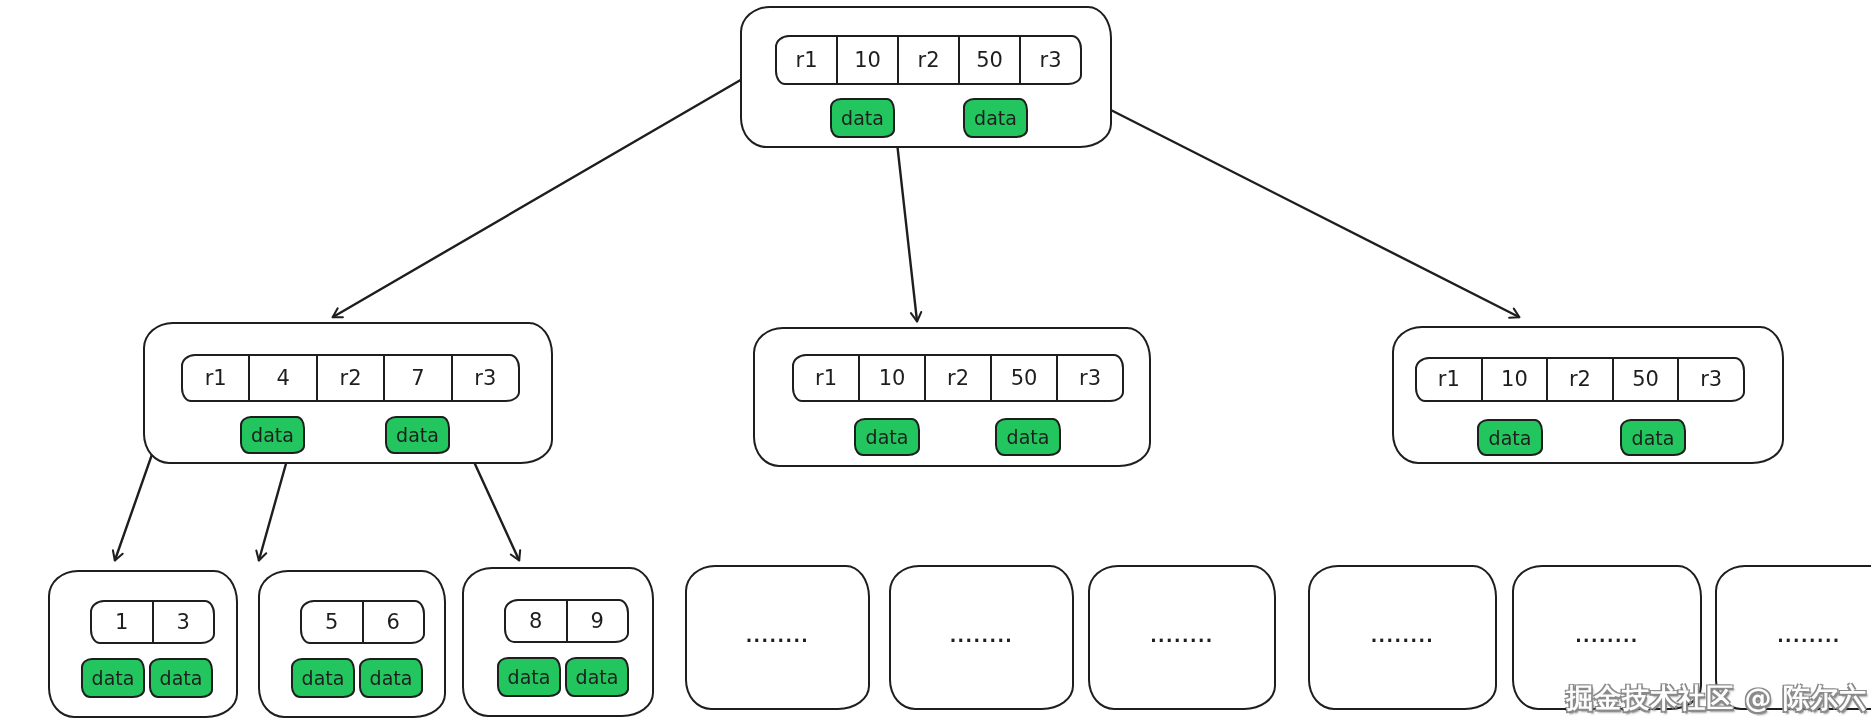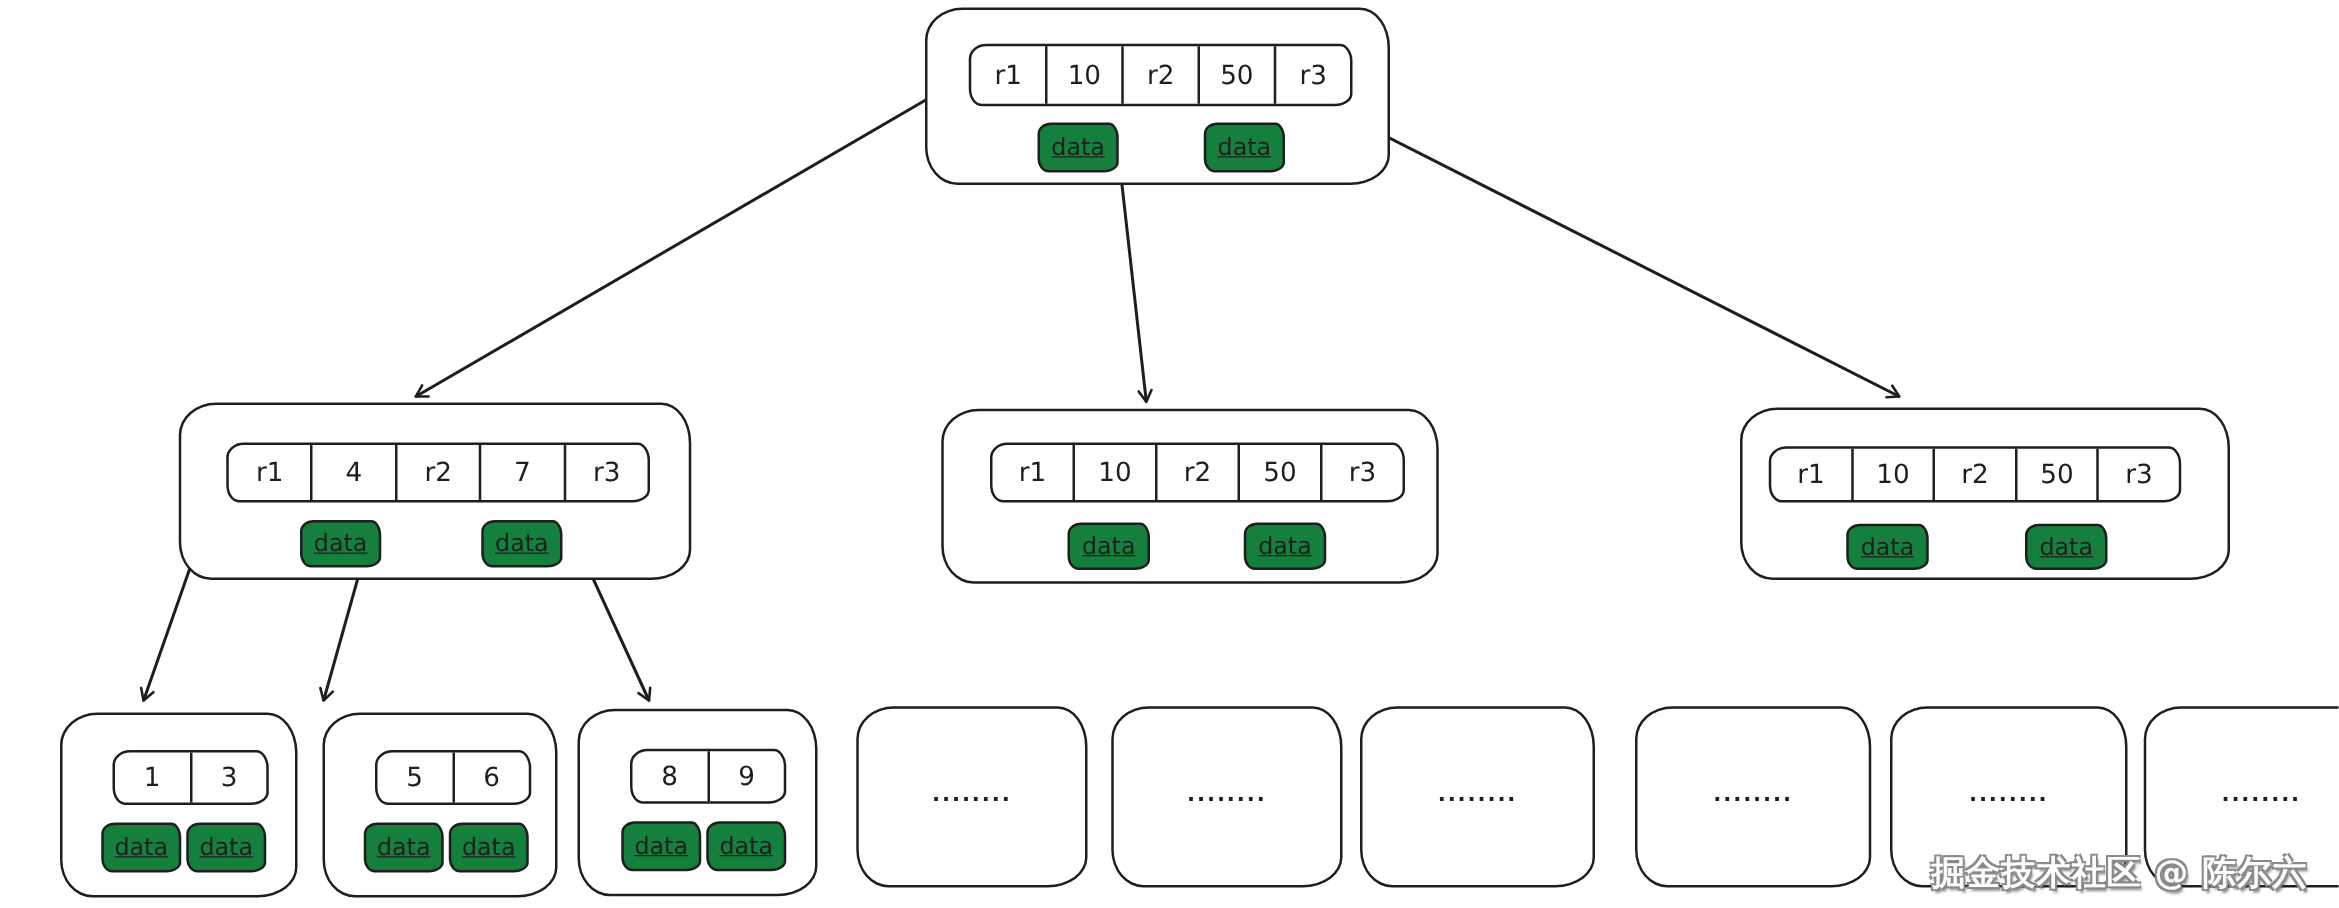--- a/index.html
+++ b/index.html
@@ -20,30 +20,30 @@
     box-sizing:border-box;
   }
   .cell{
     flex:1 1 0;display:flex;align-items:center;justify-content:center;
     font-size:21px;line-height:1;border-left:2.4px solid #1e1e1e;
     white-space:nowrap;
   }
   .cell:first-child{border-left:none;}
   .databox{
     position:absolute;display:flex;align-items:center;justify-content:center;
-    background:#15803d;border:2.4px solid #1e1e1e;
+    background:#22c55e;border:2.4px solid #1e1e1e;
     border-radius:11px 8px 12px 9px / 9px 12px 8px 11px;
-    font-size:19px;box-sizing:border-box;text-decoration:underline;
+    font-size:19px;box-sizing:border-box;
   }
   .dots{
     position:absolute;left:0;right:0;top:50%;transform:translateY(-62%);
     text-align:center;font-size:17px;font-weight:bold;letter-spacing:1.5px;
   }
   .watermark{
-    position:absolute;right:25px;bottom:10px;font-size:27px;font-weight:bold;
+    position:absolute;right:4px;bottom:10px;font-size:27px;font-weight:bold;
     letter-spacing:1px;color:#fdfdfd;
     text-shadow:-1.5px -1.5px 0 #8a8a8a,1.5px -1.5px 0 #8a8a8a,
                 -1.5px 1.5px 0 #8a8a8a,1.5px 1.5px 0 #8a8a8a,
                 2px 3px 2px rgba(60,60,60,.55);
     white-space:nowrap;
   }
 </style>
 </head>
 <body>
 

